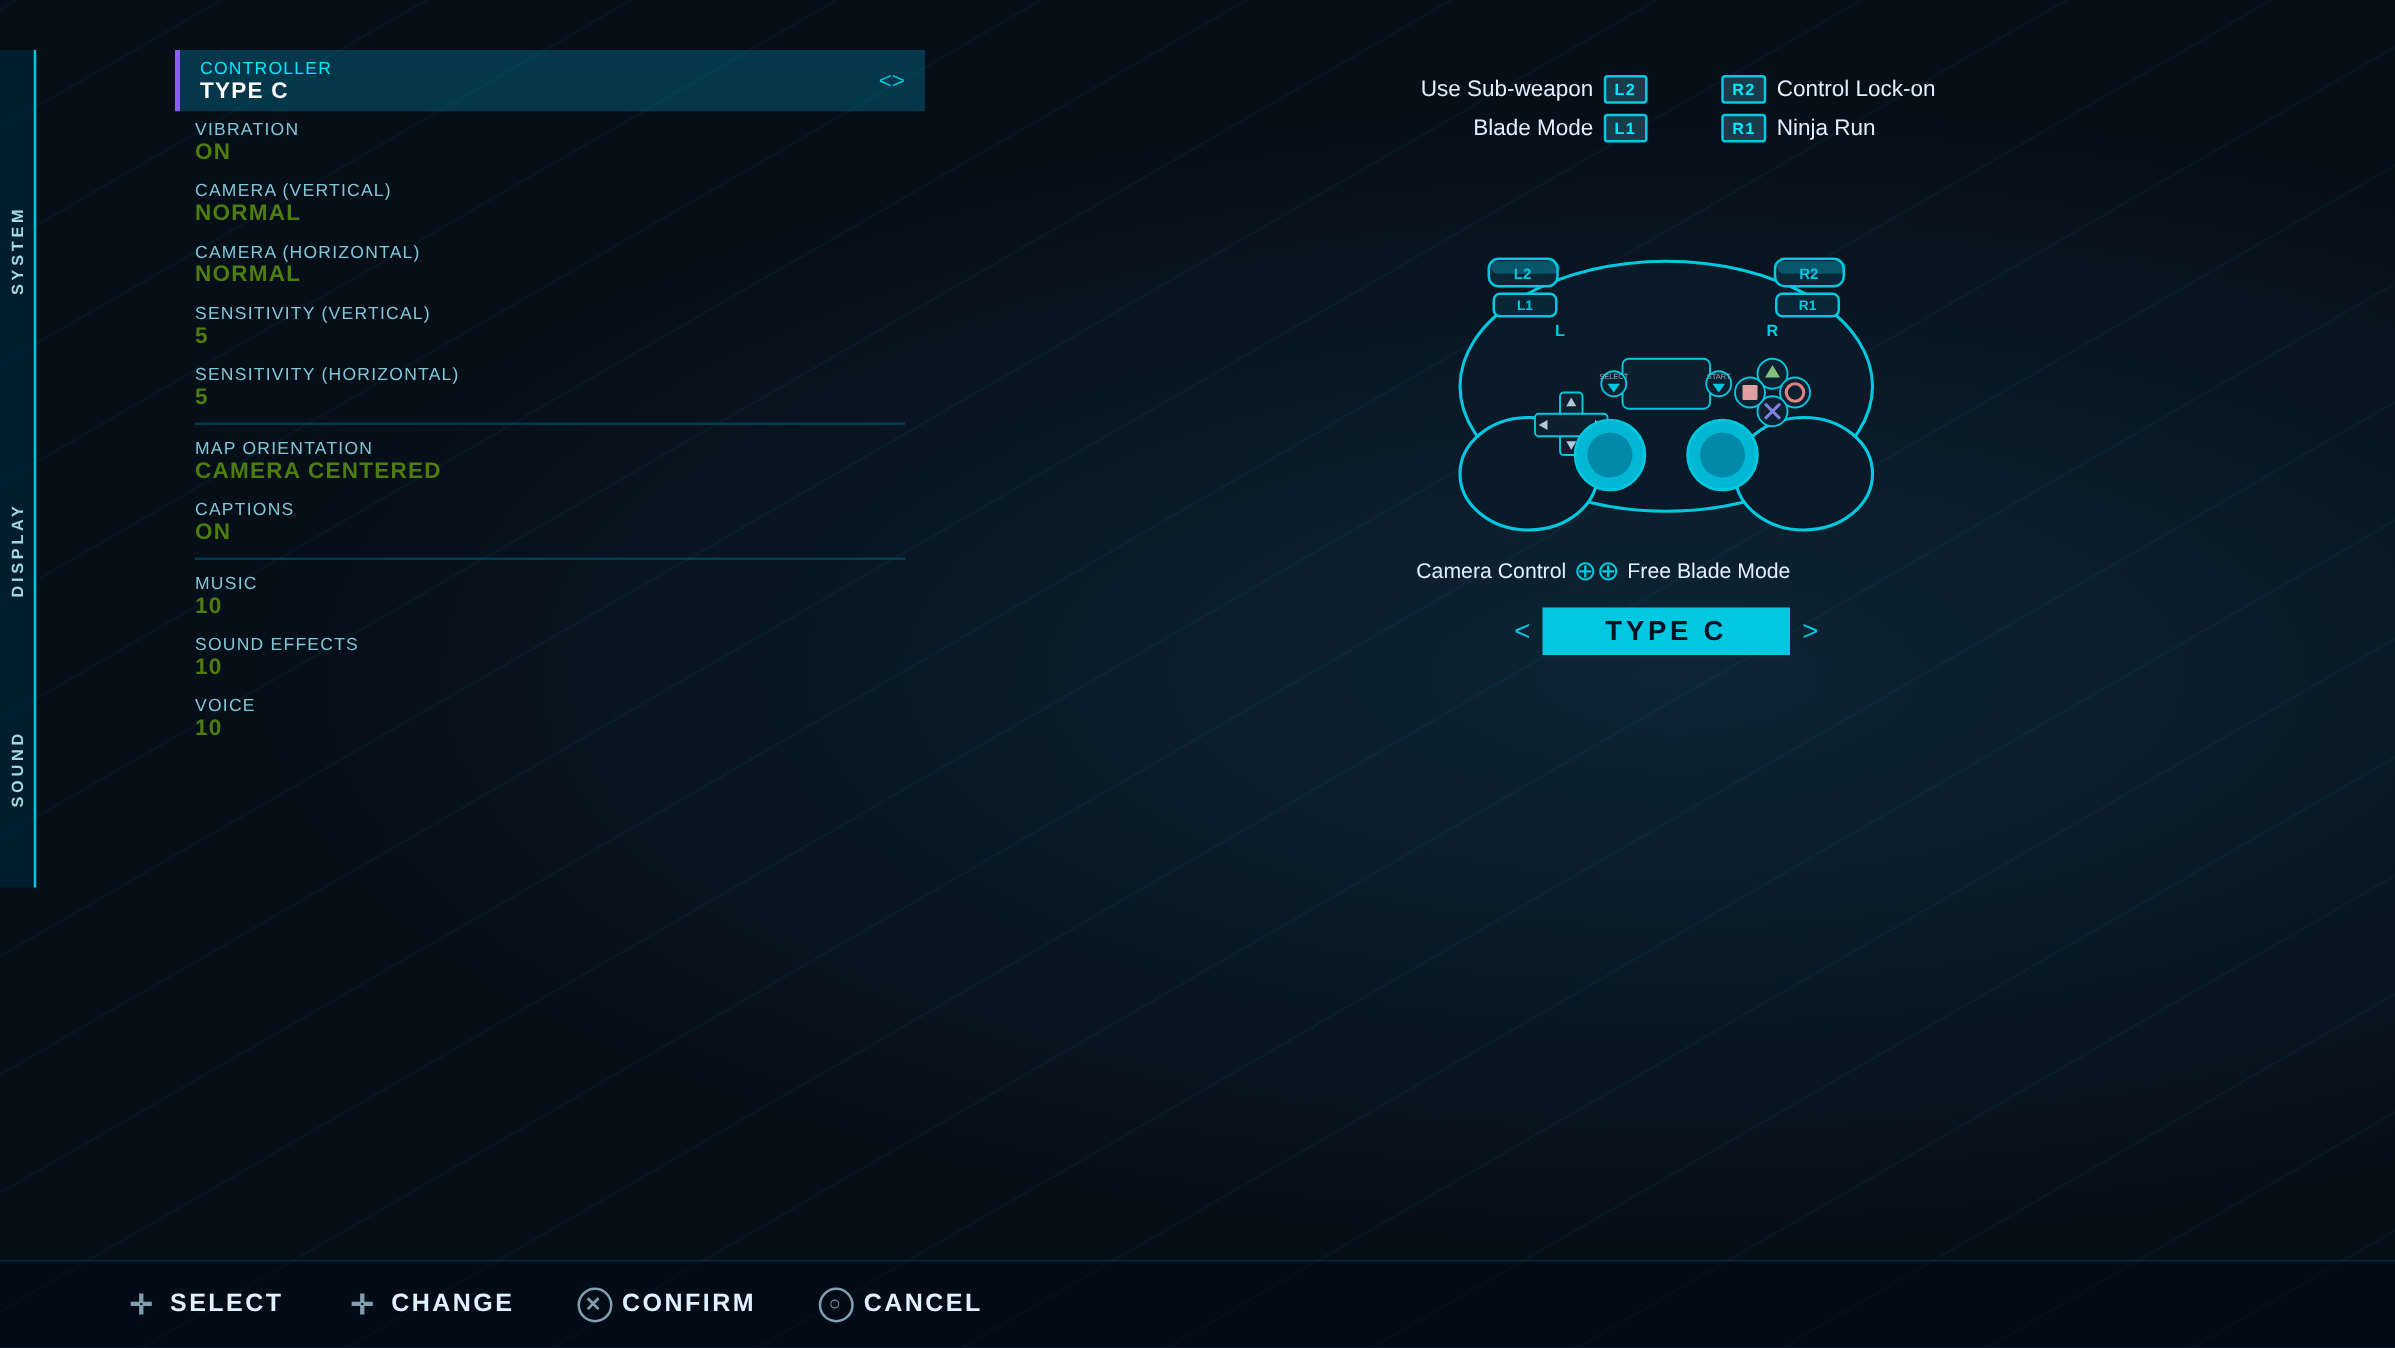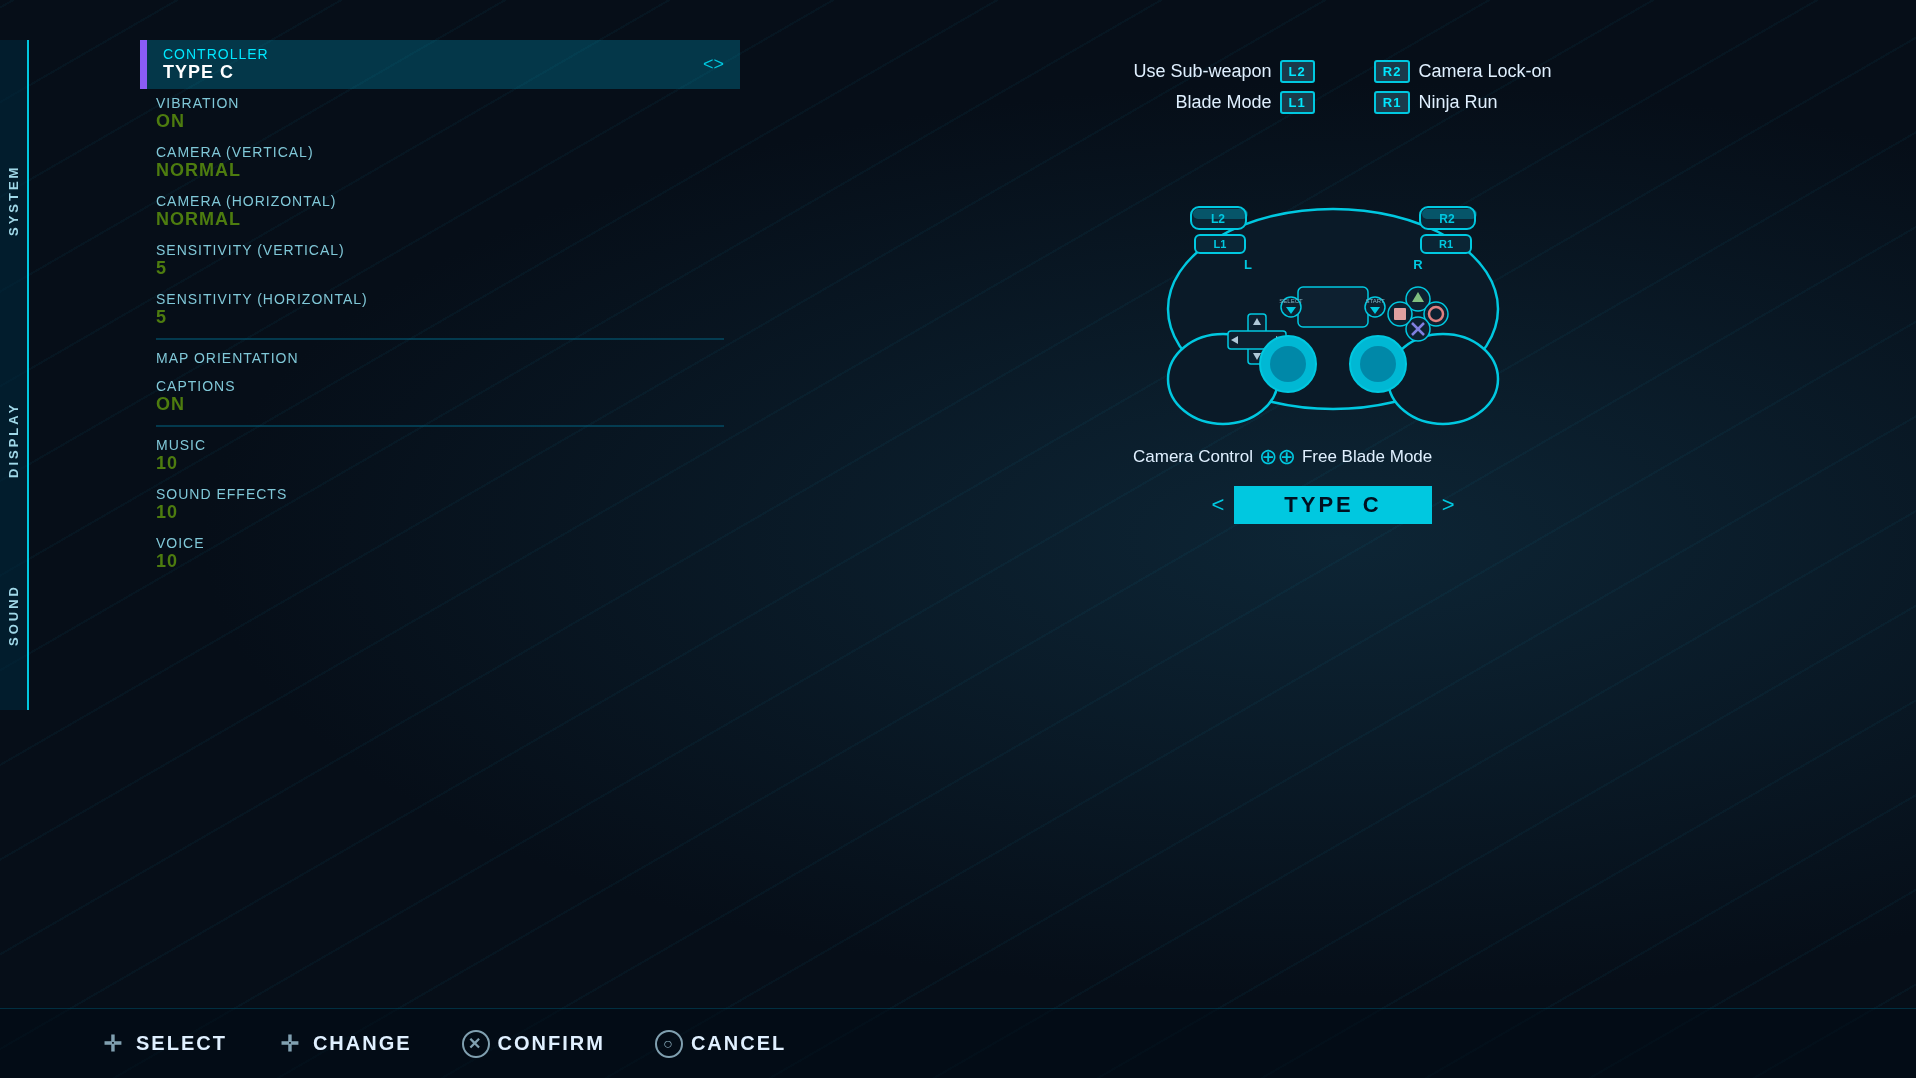--- a/index.html
+++ b/index.html
@@ -100,21 +100,21 @@
       padding: 0 10px;
     }
 
     .setting-item {
       padding: 6px 16px;
       cursor: pointer;
     }
 
     .setting-item.active {
       background: rgba(0, 180, 220, 0.25);
-      border-left: 7px solid #8b5cf6;
+      border-left: 4px solid #8b5cf6;
     }
 
     .setting-name {
       font-size: 14px;
       color: #80c8d8;
       text-transform: uppercase;
       letter-spacing: 1px;
     }
 
     .setting-value {
@@ -354,20 +354,21 @@
       <div class="setting-item">
         <div class="setting-name">SENSITIVITY (HORIZONTAL)</div>
         <div class="setting-value">5</div>
       </div>
 
       <div class="section-divider"></div>
 
 
       <div class="setting-item">
         <div class="setting-name">MAP ORIENTATION</div>
+        <div class="setting-value">CAMERA CENTERED</div>
       </div>
 
       <div class="setting-item">
         <div class="setting-name">CAPTIONS</div>
         <div class="setting-value">ON</div>
       </div>
 
       <div class="section-divider"></div>
 
       <div class="setting-item">
@@ -395,21 +396,21 @@
             <span class="btn-badge">L2</span>
           </div>
           <div class="legend-item">
             <span>Blade Mode</span>
             <span class="btn-badge">L1</span>
           </div>
         </div>
         <div class="legend-group right-group">
           <div class="legend-item">
             <span class="btn-badge">R2</span>
-            <span>Camera Lock-on</span>
+            <span>Control Lock-on</span>
           </div>
           <div class="legend-item">
             <span class="btn-badge">R1</span>
             <span>Ninja Run</span>
           </div>
         </div>
       </div>
 
       <div class="controller-svg-area">
         <svg class="controller-diagram" viewBox="0 0 420 290">

